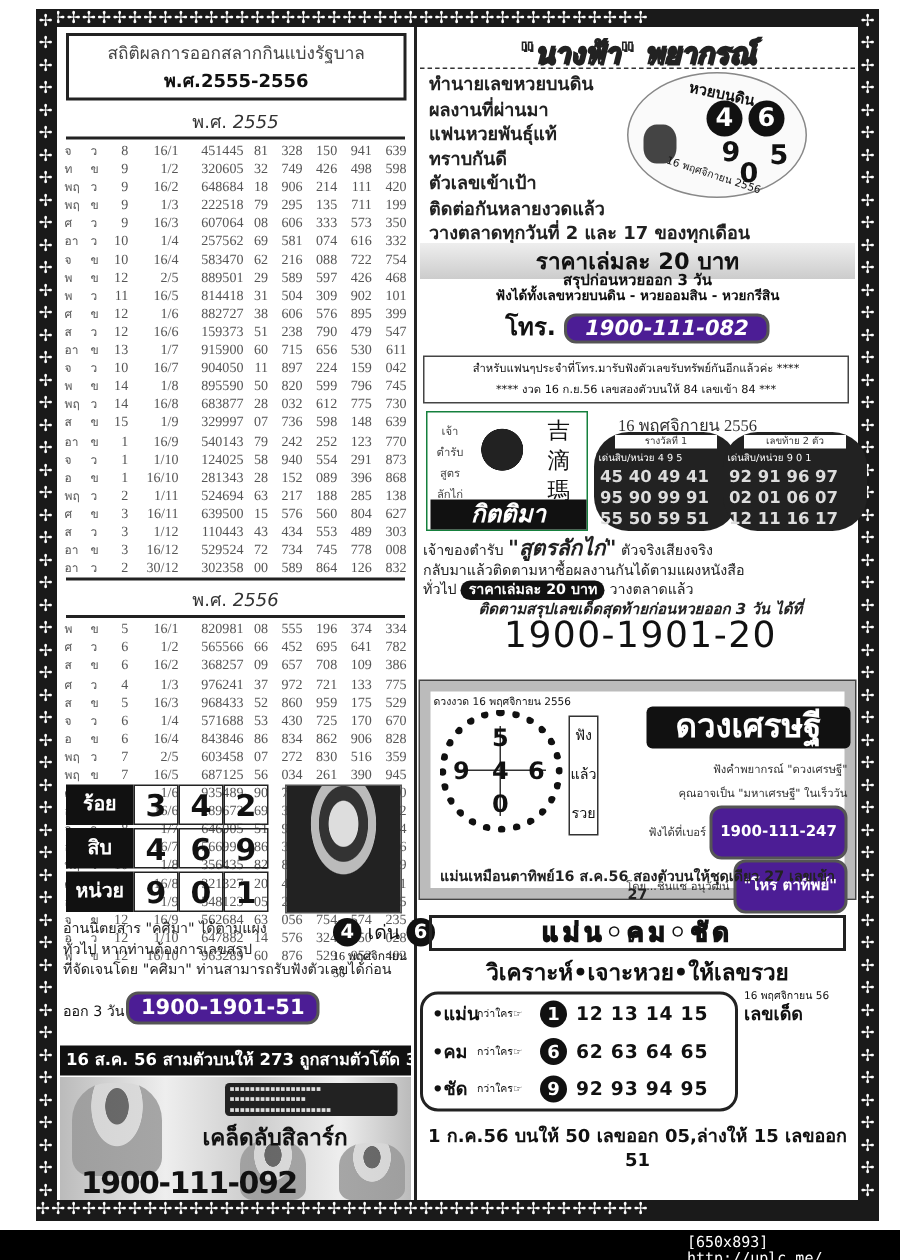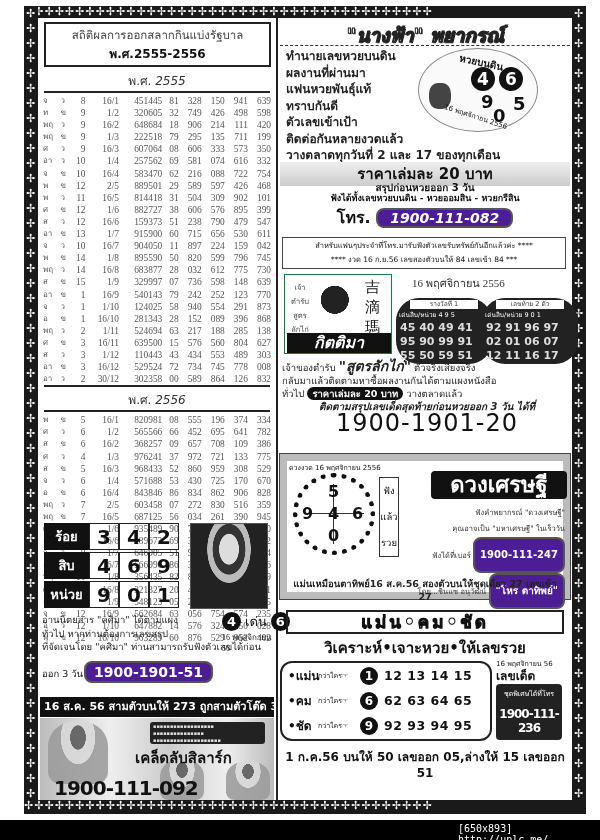--- a/index.html
+++ b/index.html
@@ -63,21 +63,21 @@
   .summary1 .tel { font-size: 16px; font-weight: bold; margin-top: 2px; }
   .summary1 .tel .phone-pill { font-size: 14px; font-style: italic; padding: 0 12px; }
   .note-box { position: absolute; left: 2px; top: 219px; width: 284px; height: 32px; border: 1px solid #444; font-size: 7.5px; text-align: center; line-height: 14px; padding-top: 1px; }
   .kitsima { position: absolute; left: 2px; top: 256px; width: 286px; height: 98px; }
   .ks-logo { position: absolute; left: 2px; top: 0; width: 108px; height: 80px; border: 1px solid #15803d; }
   .ks-sidetext { position: absolute; left: 4px; top: 6px; font-size: 7.5px; line-height: 14px; color: #444; width: 22px; text-align: center; }
   .ks-pic { position: absolute; left: 30px; top: 4px; width: 44px; height: 52px; background: radial-gradient(circle at 45% 40%, #222 0 35%, #fff 36%); }
   .ks-chinese { position: absolute; left: 80px; top: 2px; font-size: 15px; line-height: 20px; width: 18px; }
   .ks-brand { position: absolute; left: 2px; top: 58px; width: 104px; height: 20px; background: #111; color: #fff; font-size: 16px; font-weight: bold; font-style: italic; text-align: center; line-height: 20px; }
   .ks-date { position: absolute; left: 130px; top: 0; font-size: 11px; color: #333; font-family: "Liberation Serif", serif; }
-  .ks-panel { position: absolute; top: 24px; width: 96px; height: 66px; background: #222; color: #fff; border-radius: 23px; }
+  .ks-panel { position: absolute; top: 14px; width: 96px; height: 66px; background: #222; color: #fff; border-radius: 23px; }
   .ks-panel .ph { height: 9px; background: #fff; color: #333; margin: 2px 14px 0 14px; font-size: 6.5px; text-align: center; line-height: 9px; }
   .ks-panel .sub { font-size: 6.5px; padding: 1px 3px; }
   .ks-panel .nums { font-size: 11px; font-weight: bold; padding: 0 4px; line-height: 14px; color: #ddd; }
   .ks-promo { position: absolute; left: 0; top: 86px; width: 290px; font-size: 9.5px; line-height: 13px; color: #222; }
   .ks-promo .brand2 { font-size: 14px; font-weight: bold; font-style: italic; }
   .ks-promo .pill { display: inline-block; background: #111; color: #fff; border-radius: 8px; padding: 0 5px; font-weight: bold; }
   .ks-promo .ital { font-style: italic; font-weight: bold; text-align: center; font-size: 10px; }
   .ks-phone { position: absolute; left: 0; top: 135px; width: 290px; text-align: center; font-size: 24px; letter-spacing: 1px; }
   .ks-result { position: absolute; left: 4px; top: 162px; width: 282px; height: 15px; font-size: 9px; line-height: 15px; text-align: center; }
 
@@ -479,21 +479,21 @@
           </tr>
           <tr>
             <td class="c0">ส</td>
             <td class="c1">ข</td>
             <td class="c2">5</td>
             <td class="c3">16/3</td>
             <td class="c4">968433</td>
             <td class="c5">52</td>
             <td class="c6">860</td>
             <td class="c7">959</td>
-            <td class="c8">308</td>
+            <td class="c8">175</td>
             <td class="c9">529</td>
           </tr>
           <tr>
             <td class="c0">จ</td>
             <td class="c1">ว</td>
             <td class="c2">6</td>
             <td class="c3">1/4</td>
             <td class="c4">571688</td>
             <td class="c5">53</td>
             <td class="c6">430</td>
@@ -818,22 +818,18 @@
         </div>
         <div class="mnc-row">
           <span class="lbl">•ชัด</span>
           <span class="q">กว่าใคร☞</span>
           <span class="circ">9</span>
           <span class="nums">92 93 94 95</span>
         </div>
       </div>
       <div class="mnc-date">16 พฤศจิกายน 56</div>
       <div class="mnc-lekdet">เลขเด็ด</div>
-      <div class="mnc-phone">
-        <div class="a">ชุดพิเศษได้ที่โทร</div>
-        <div class="b">1900-111-236</div>
-      </div>
       <div class="mnc-result">1 ก.ค.56 บนให้ 50 เลขออก 05,ล่างให้ 15 เลขออก 51</div>
     </div>
   </div>
 </div>
 
 <div class="watermark">[650x893] http://uplc.me/</div>
 
 </body></html>

